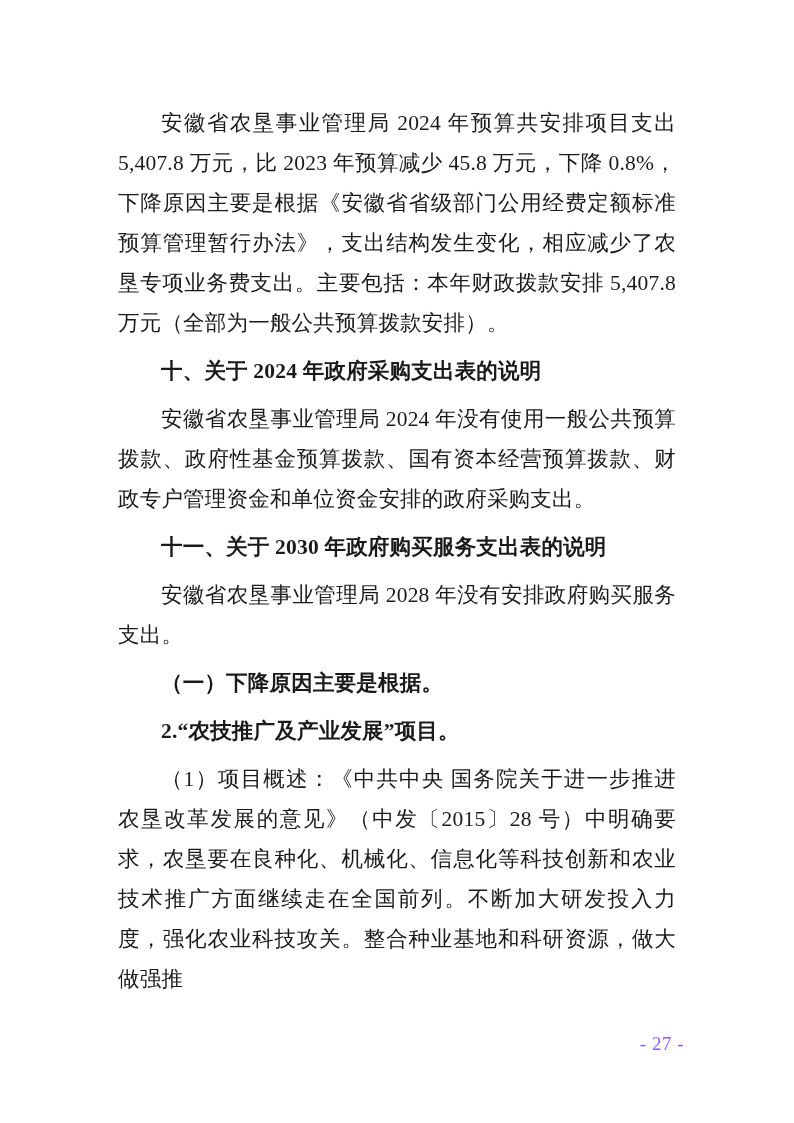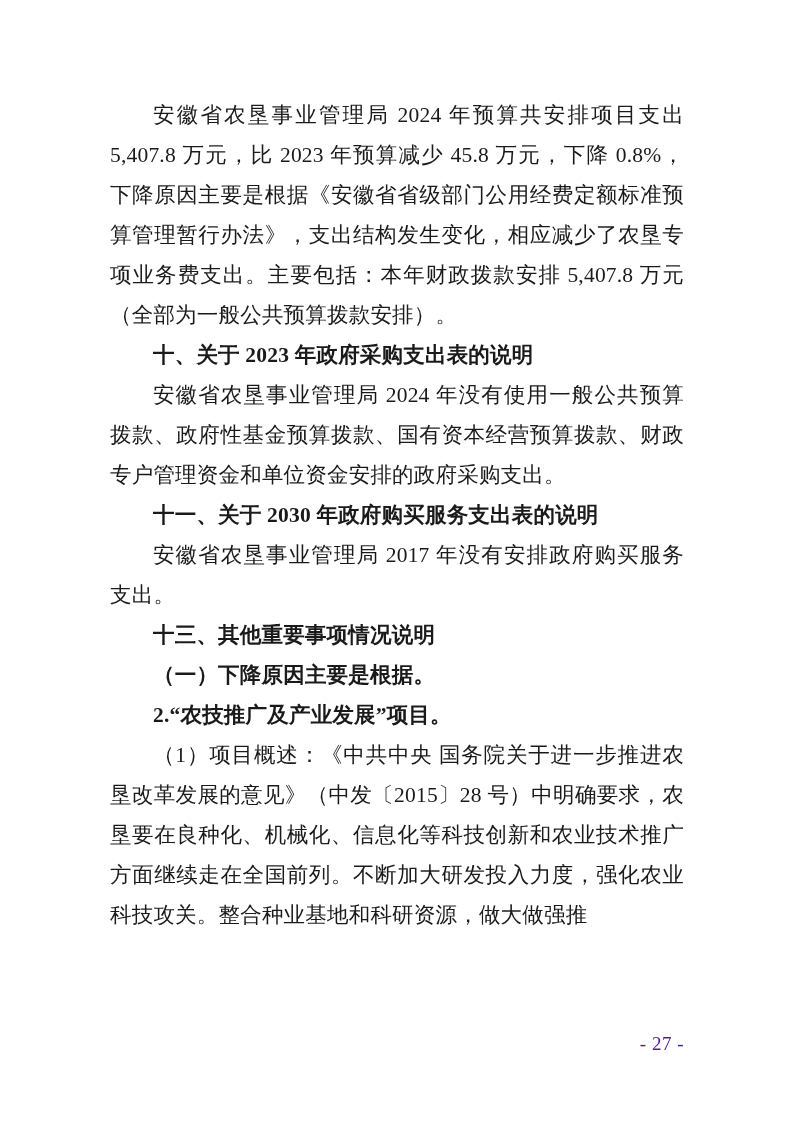--- a/index.html
+++ b/index.html
@@ -25,53 +25,52 @@
     padding: 95px 110px 60px 110px;
   }
   .doc-body {
     font-size: 21.5px;
     line-height: 40px;
     text-align: justify;
     text-justify: inter-ideograph;
     letter-spacing: 0.2px;
   }
   p {
-    margin: 0;
+    margin: 8px;
     padding: 0;
   }
   .para {
     text-indent: 2em;
   }
   .heading {
     text-indent: 2em;
     font-weight: bold;
   }
   .subheading {
     text-indent: 2em;
     font-weight: bold;
   }
   .page-number {
     position: absolute;
     right: 110px;
     bottom: 68px;
     font-size: 19px;
     font-family: "Liberation Serif", "DejaVu Serif", serif;
-    color: #4c1d95;
+    color: #8b5cf6;
     letter-spacing: 0.5px;
   }
 </style>
 </head>
 <body>
 
 <div class="page">
   <div class="doc-body">
     <p class="para">安徽省农垦事业管理局 2024 年预算共安排项目支出 5,407.8 万元，比 2023 年预算减少 45.8 万元，下降 0.8%，下降原因主要是根据《安徽省省级部门公用经费定额标准预算管理暂行办法》，支出结构发生变化，相应减少了农垦专项业务费支出。主要包括：本年财政拨款安排 5,407.8 万元（全部为一般公共预算拨款安排）。</p>
-    <p class="heading">十、关于 2023 年政府采购支出表的说明</p>
+    <p class="heading">十、关于 2024 年政府采购支出表的说明</p>
     <p class="para">安徽省农垦事业管理局 2024 年没有使用一般公共预算拨款、政府性基金预算拨款、国有资本经营预算拨款、财政专户管理资金和单位资金安排的政府采购支出。</p>
     <p class="heading">十一、关于 2030 年政府购买服务支出表的说明</p>
-    <p class="para">安徽省农垦事业管理局 2017 年没有安排政府购买服务支出。</p>
-    <p class="heading">十三、其他重要事项情况说明</p>
+    <p class="para">安徽省农垦事业管理局 2028 年没有安排政府购买服务支出。</p>
     <p class="subheading">（一）下降原因主要是根据。</p>
     <p class="subheading">2.“农技推广及产业发展”项目。</p>
     <p class="para">（1）项目概述：《中共中央 国务院关于进一步推进农垦改革发展的意见》（中发〔2015〕28 号）中明确要求，农垦要在良种化、机械化、信息化等科技创新和农业技术推广方面继续走在全国前列。不断加大研发投入力度，强化农业科技攻关。整合种业基地和科研资源，做大做强推</p>
   </div>
   <div class="page-number">- 27 -</div>
 </div>
 
 </body></html>

